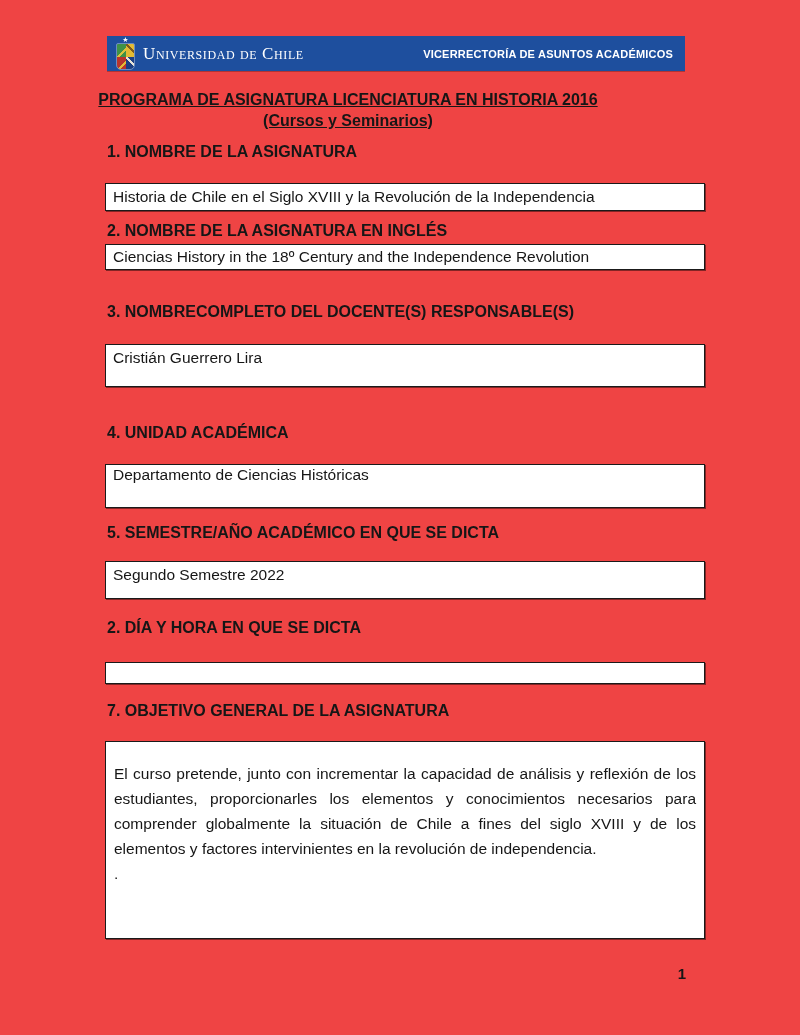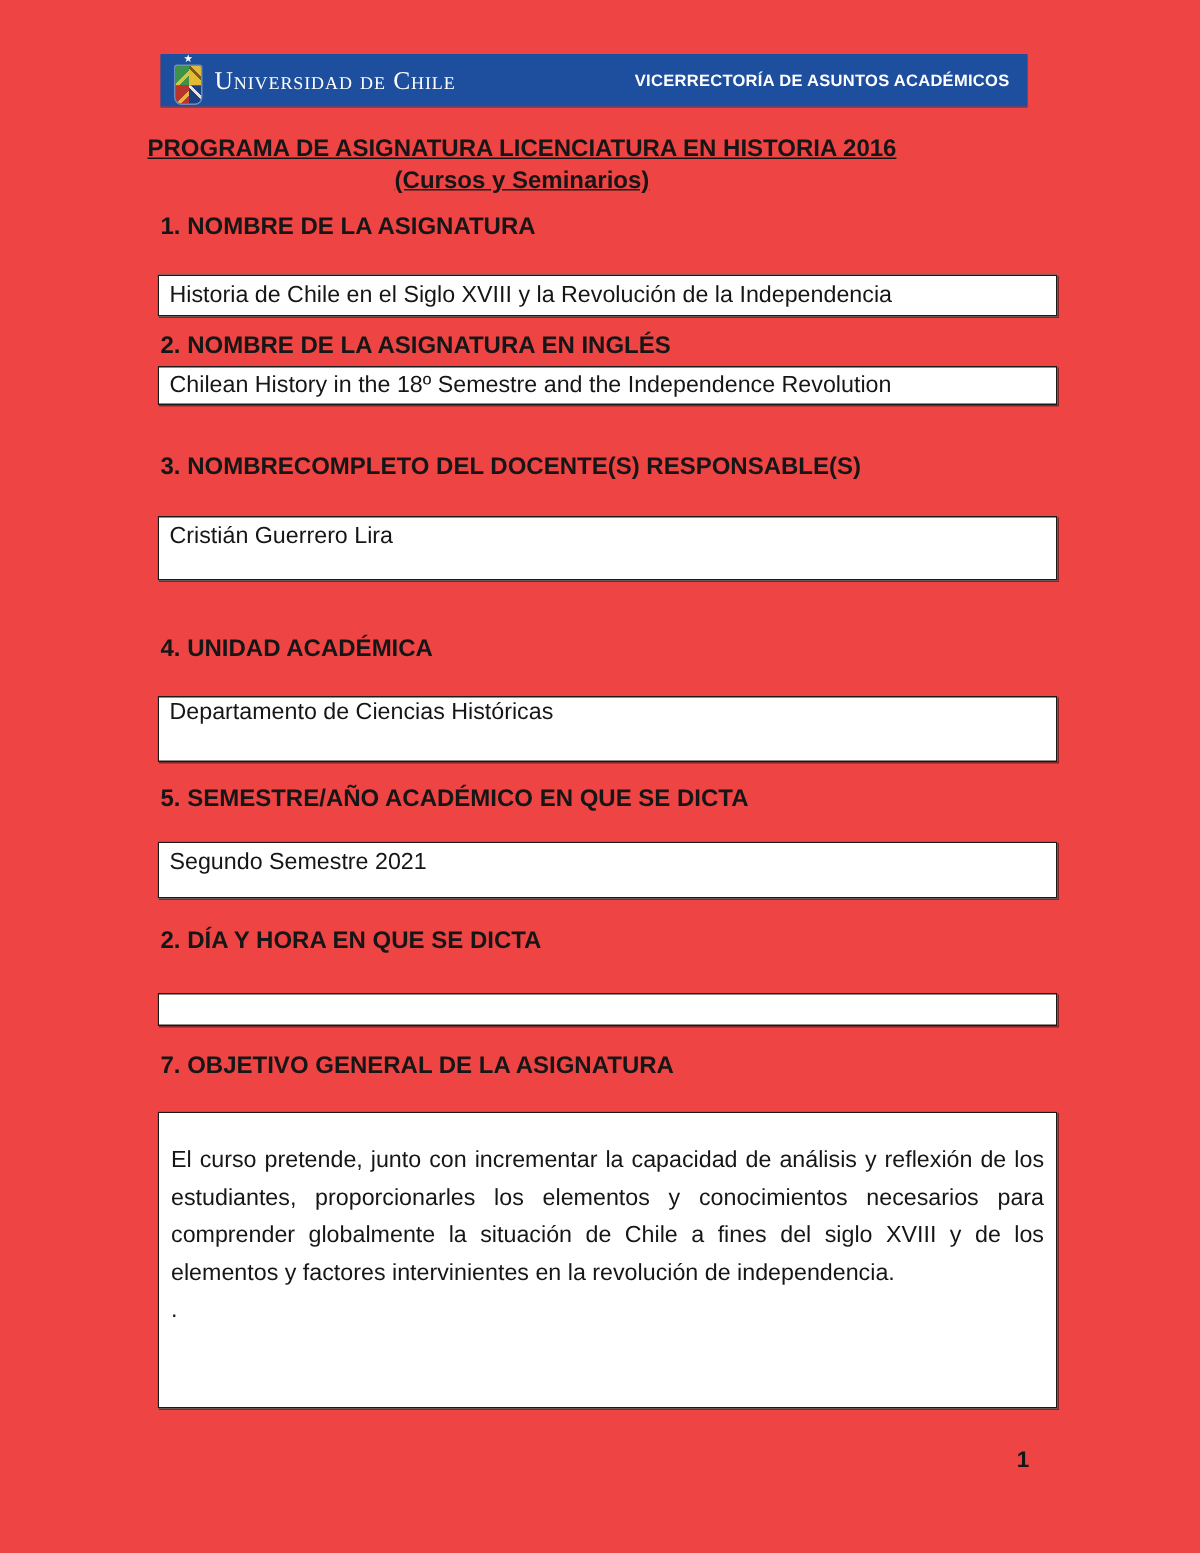--- a/index.html
+++ b/index.html
@@ -185,36 +185,36 @@
     <div><span>(Cursos y Seminarios)</span></div>
   </div>
 
   <div class="h h1">1. NOMBRE DE LA ASIGNATURA</div>
   <div class="box b1">
     <span>Historia de Chile en el Siglo XVIII y la Revolución de la Independencia</span>
   </div>
 
   <div class="h h2">2. NOMBRE DE LA ASIGNATURA EN INGLÉS</div>
   <div class="box b2">
-    <span>Chilean History in the 18º Semestre and the Independence Revolution</span>
+    <span>Ciencias History in the 18º Century and the Independence Revolution</span>
   </div>
 
   <div class="h h3">3. NOMBRECOMPLETO DEL DOCENTE(S) RESPONSABLE(S)</div>
   <div class="box b3">
     <span>Cristián Guerrero Lira</span>
   </div>
 
   <div class="h h4">4. UNIDAD ACADÉMICA</div>
   <div class="box b4">
     <span>Departamento de Ciencias Históricas</span>
   </div>
 
   <div class="h h5">5. SEMESTRE/AÑO ACADÉMICO EN QUE SE DICTA</div>
   <div class="box b5">
-    <span>Segundo Semestre 2021</span>
+    <span>Segundo Semestre 2022</span>
   </div>
 
   <div class="h h6">2. DÍA Y HORA EN QUE SE DICTA</div>
   <div class="box b6">
     <span></span>
   </div>
 
   <div class="h h7">7. OBJETIVO GENERAL DE LA ASIGNATURA</div>
   <div class="box b7">
     <div>El curso pretende, junto con incrementar la capacidad de análisis y reflexión de los estudiantes, proporcionarles los elementos y conocimientos necesarios para comprender globalmente la situación de Chile a fines del siglo XVIII y de los elementos y factores intervinientes en la revolución de independencia.</div>

